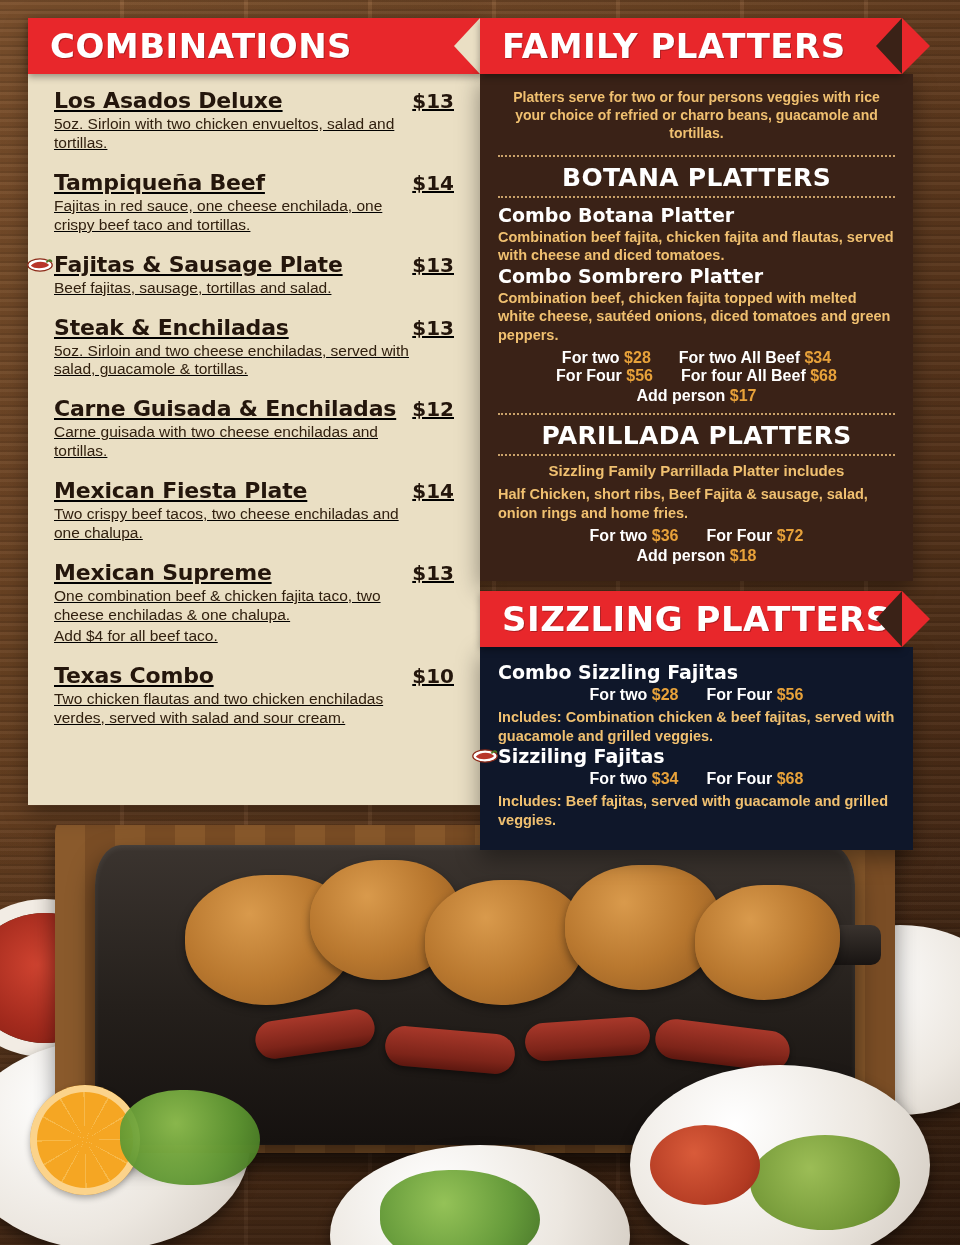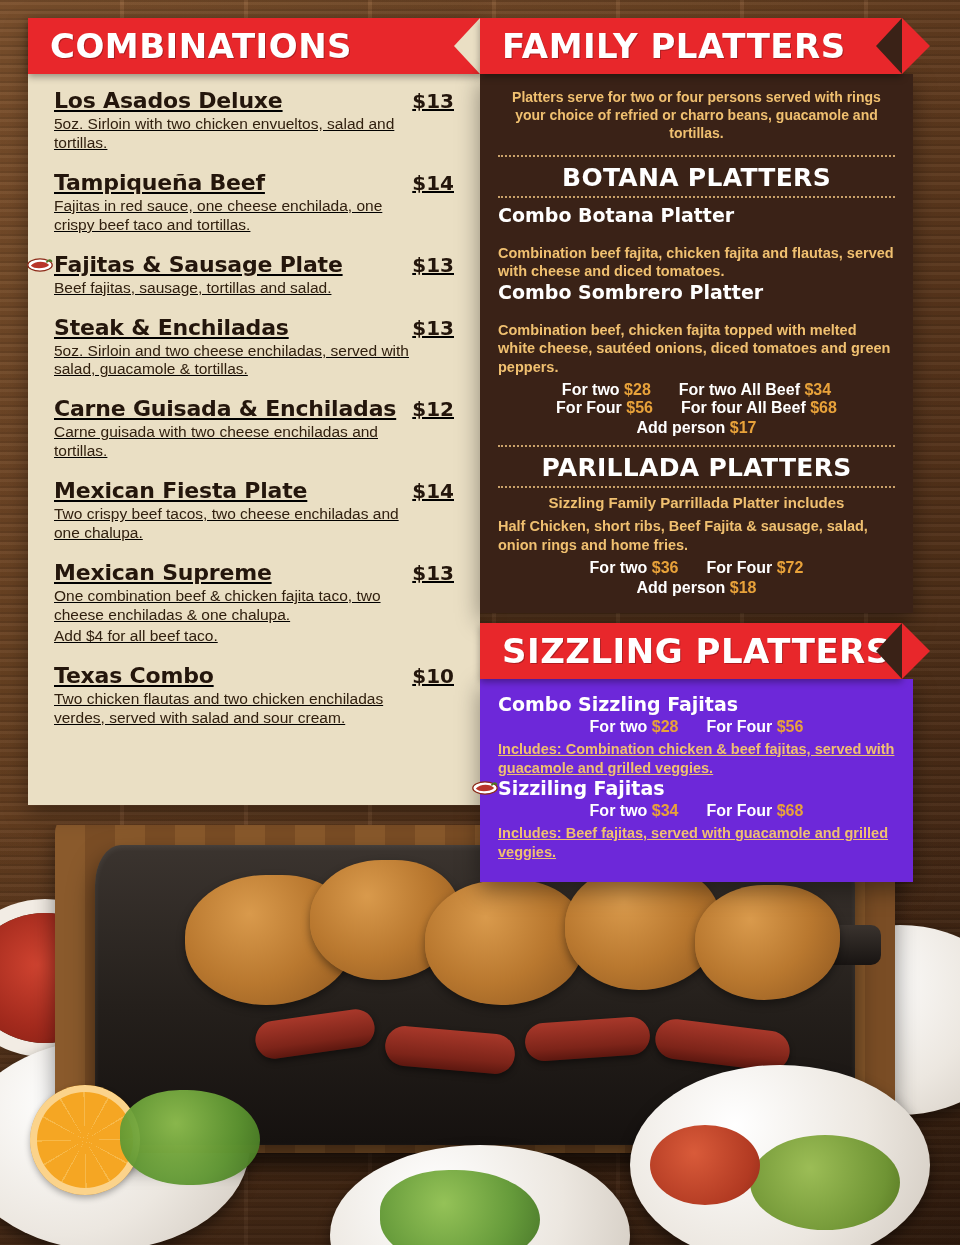--- a/index.html
+++ b/index.html
@@ -287,21 +287,21 @@
     font-size: 19px;
     color: #ffffff;
     margin-top: 0;
     position: relative;
   }
   .combo-desc {
     color: #f0c070;
     font-size: 14.5px;
     font-weight: 700;
     line-height: 1.28;
-    margin-top: 18px;
+    margin-top: 2px;
   }
   .price-rows { margin-top: 5px; }
   .price-line {
     color: #ffffff;
     font-weight: 700;
     font-size: 16px;
     display: flex;
     justify-content: center;
     gap: 28px;
   }
@@ -327,31 +327,30 @@
     font-size: 14.5px;
     font-weight: 700;
     line-height: 1.28;
     margin-top: 6px;
   }
   .sizzling-ribbon-wrap {
     margin-top: 10px;
     position: relative;
   }
   .dark-box-2 {
-    background: #6d28d9;
+    background: #0f172a;
     padding: 8px 18px 20px 18px;
     box-shadow: 0 8px 22px rgba(0,0,0,0.4);
   }
   .includes {
     color: #f0c070;
     font-size: 14.5px;
     font-weight: 700;
     line-height: 1.28;
     margin-top: 4px;
-    text-decoration: underline;
   }
   .pepper-icon-dark {
     position: absolute;
     left: -26px;
     top: 3px;
     width: 26px;
     height: 16px;
   }
 </style>
 </head>
@@ -468,21 +467,21 @@
   </section>
 
   <section class="right-panel">
     <div class="right-ribbon-wrap">
       <div class="ribbon right-ribbon">
         <h1>FAMILY PLATTERS</h1>
       </div>
     </div>
 
     <div class="dark-box">
-      <div class="platters-note">Platters serve for two or four persons served with rings your choice of refried or charro beans, guacamole and tortillas.</div>
+      <div class="platters-note">Platters serve for two or four persons veggies with rice your choice of refried or charro beans, guacamole and tortillas.</div>
       <div class="dotted"></div>
 
       <div class="sub-head">BOTANA PLATTERS</div>
       <div class="dotted"></div>
 
       <div class="combo-name">Combo Botana Platter</div>
       <div class="combo-desc">Combination beef fajita, chicken fajita and flautas, served with cheese and diced tomatoes.</div>
 
       <div class="combo-name">Combo Sombrero Platter</div>
       <div class="combo-desc">Combination beef, chicken fajita topped with melted white cheese, sautéed onions, diced tomatoes and green peppers.</div>

